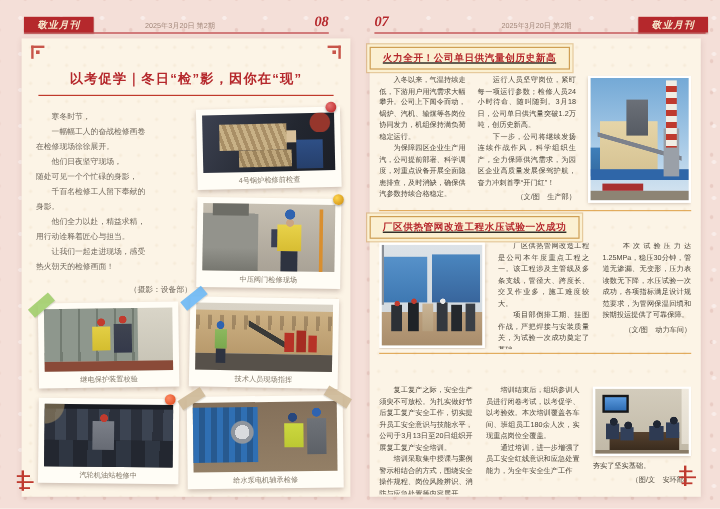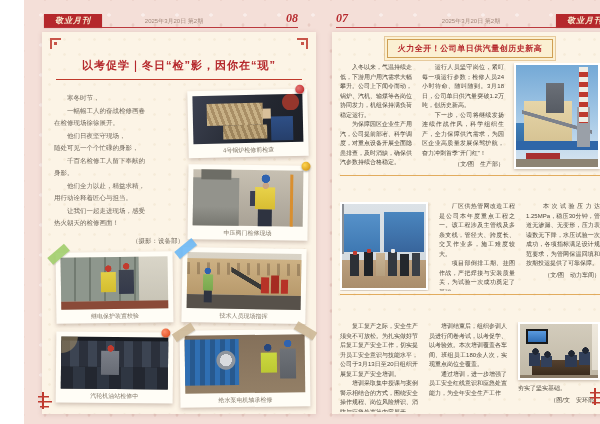--- a/index.html
+++ b/index.html
@@ -6,21 +6,20 @@
   html,body { width:600px; height:424px; }
   body { position:relative; overflow:hidden; font-family:"Liberation Sans",sans-serif; }
 
   .canvas { position:absolute; inset:0;
     background-color:#f4dfd8;
     background-image:
       radial-gradient(rgba(255,255,255,.45) 1.5px, transparent 2.2px),
       radial-gradient(rgba(216,172,162,.38) 1px, transparent 1.8px);
     background-size: 34px 30px, 22px 26px;
     background-position: 0 0, 10px 12px;
-    margin-left: 24px;
   }
 
   
   .masthead { position:absolute; top:14px; width:58px; height:13px; background:#b5282c;
     color:#f6e8cd; font-family:"Liberation Serif",serif; font-style:italic; font-weight:bold;
     font-size:8px; letter-spacing:1px; display:flex; align-items:center; justify-content:center;
     box-shadow:0 1px 1px rgba(120,30,30,.35); }
   .masthead.l { left:20px; } .masthead.r { left:532px; }
   .hline { position:absolute; top:27px; height:1px; background:#b5282c; opacity:.9; }
   .hline.l { left:20px; width:254px; } .hline.r { left:312px; width:276px; }
@@ -127,21 +126,21 @@
   .ph-f { height:58px; background:
     radial-gradient(circle, #d9dbde 0 6px, #8f959d 6px 9px, transparent 10px) no-repeat 30px 14px/22px 22px,
     repeating-linear-gradient(90deg, #2f6fb3 0 5px, #27598f 5px 10px) no-repeat 0 4px/54px 46px,
     radial-gradient(circle, #27477e 0 3.5px, transparent 4px) no-repeat 79px 9px/8px 8px,
     linear-gradient(#ccd83f,#bcc832) no-repeat 76px 18px/16px 20px,
     radial-gradient(circle, #2f63b0 0 3.5px, transparent 4px) no-repeat 99px 5px/8px 8px,
     linear-gradient(#6e7278,#5d6167) no-repeat 95px 14px/16px 30px,
     linear-gradient(#84705a,#937f66); }
 
   
-  .badge-row { position:absolute; left:0; right:0; display:flex; justify-content:center; }
+  .badge-row { position:absolute; left:0; right:0; display:flex; justify-content:flex-start;text-decoration:underline; }
   .badge { border:1px solid #cf9f54; background:#fbf0d2; color:#b5282c; font-weight:bold;
     font-size:8px; letter-spacing:.5px; padding:3px 10px;
     box-shadow:0 0 0 2px #fbf0d2, 0 0 0 3px rgba(207,159,84,.5); }
   .badge-row.b1 { top:7px; } .badge-row.b2 { top:148px; } .badge-row.b3 { top:267px; }
 
   .art { position:absolute; left:8px; right:8px; display:flex; justify-content:space-between; gap:8px; overflow:hidden; }
   .art.a1 { top:31px; height:111px; }
   .art.a2 { top:170px; height:89px; }
   .art.a3 { top:290px; height:90px; }
   .col { font-size:6px; line-height:9.5px; text-align:justify; color:#4c463c; white-space:pre-line; overflow:hidden; }
@@ -296,20 +295,23 @@
 　　为保障园区企业生产用汽，公司提前部署、科学调度，对重点设备开展全面隐患排查，及时消缺，确保供汽参数持续合格稳定。</div>
       <div class="colwrap">
         <div class="col c2">　　运行人员坚守岗位，紧盯每一项运行参数；检修人员24小时待命、随叫随到。3月18日，公司单日供汽量突破1.2万吨，创历史新高。
 　　下一步，公司将继续发扬连续作战作风，科学组织生产，全力保障供汽需求，为园区企业高质量发展保驾护航，奋力冲刺首季“开门红”！</div>
         <div class="credit">（文/图　生产部）</div>
       </div>
       <div class="newsphoto ph-g"></div>
     </div>
     <div class="divline d1"></div>
 
+    <div class="badge-row b2">
+      <div class="badge">厂区供热管网改造工程水压试验一次成功</div>
+    </div>
     <div class="art a2">
       <div class="newsphoto ph-h"></div>
       <div class="col c1">　　厂区供热管网改造工程是公司本年度重点工程之一。该工程涉及主管线及多条支线，管径大、跨度长、交叉作业多，施工难度较大。
 　　项目部倒排工期、挂图作战，严把焊接与安装质量关，为试验一次成功奠定了基础。</div>
       <div class="colwrap">
         <div class="col c2">　　本次试验压力达1.25MPa，稳压30分钟，管道无渗漏、无变形，压力表读数无下降，水压试验一次成功，各项指标满足设计规范要求，为管网保温回填和按期投运提供了可靠保障。</div>
         <div class="credit">（文/图　动力车间）</div>
       </div>
     </div>
     <div class="divline d2"></div>

